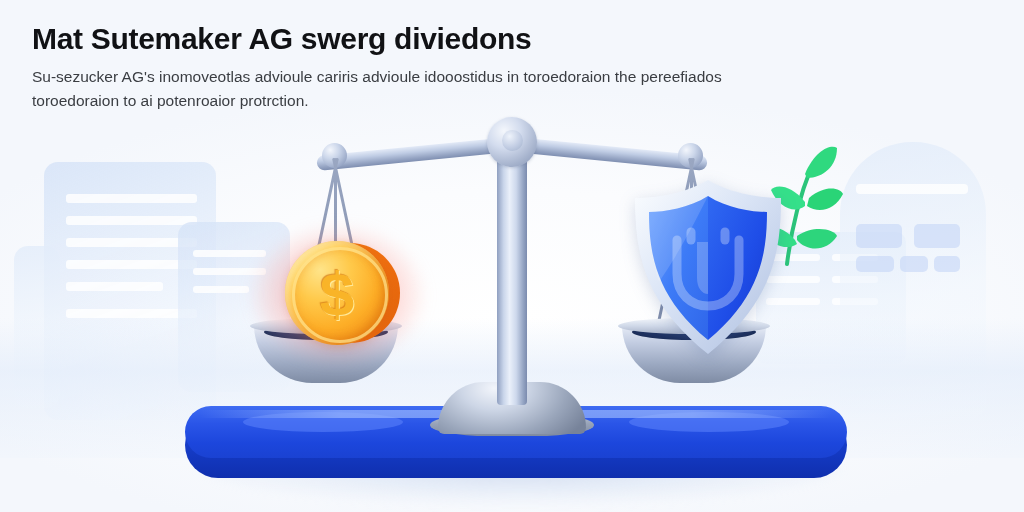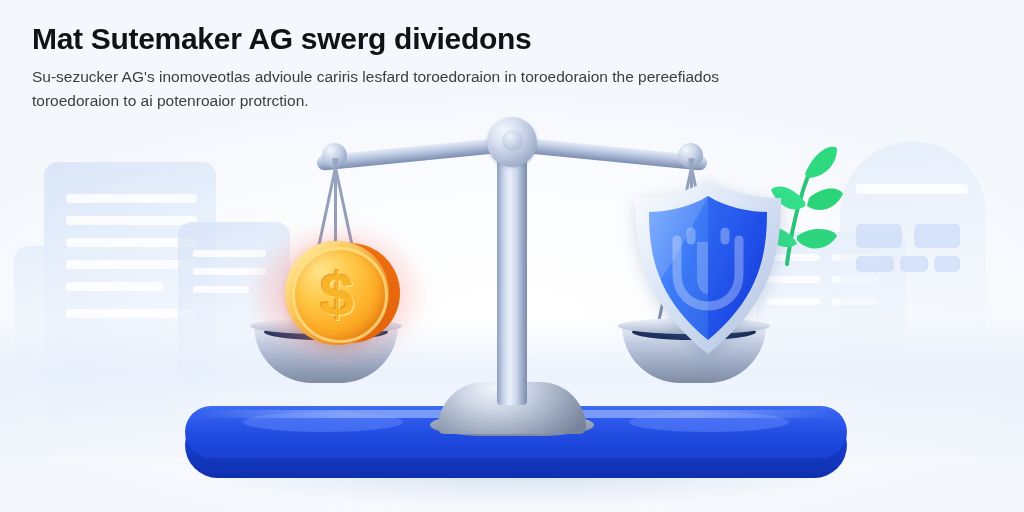--- a/index.html
+++ b/index.html
@@ -275,21 +275,21 @@
     <div class="blk" style="left:94px; top:114px; width:26px; height:16px;"></div>
   </div>
 
   <div class="bgcard" style="left:14px; top:246px; width:46px; height:162px;"></div>
 
   <div class="floorhaze"></div>
 
   <div class="header">
     <div class="title">Mat Sutemaker AG swerg diviedons</div>
     <div class="subtitle">
-      <span>Su-sezucker AG's inomoveotlas advioule cariris lesfard toroedoraion in toroedoraion the pereefiados</span>
+      <span>Su-sezucker AG's inomoveotlas advioule cariris advioule idooostidus in toroedoraion the pereefiados</span>
       <span class="l2">toroedoraion to ai potenroaior protrction.</span>
     </div>
   </div>
 
   <div class="baseShadow"></div>
   <div class="baseBottom"></div>
   <div class="baseTop"></div>
   <div class="baseHi"></div>
 
   <div class="scale">

